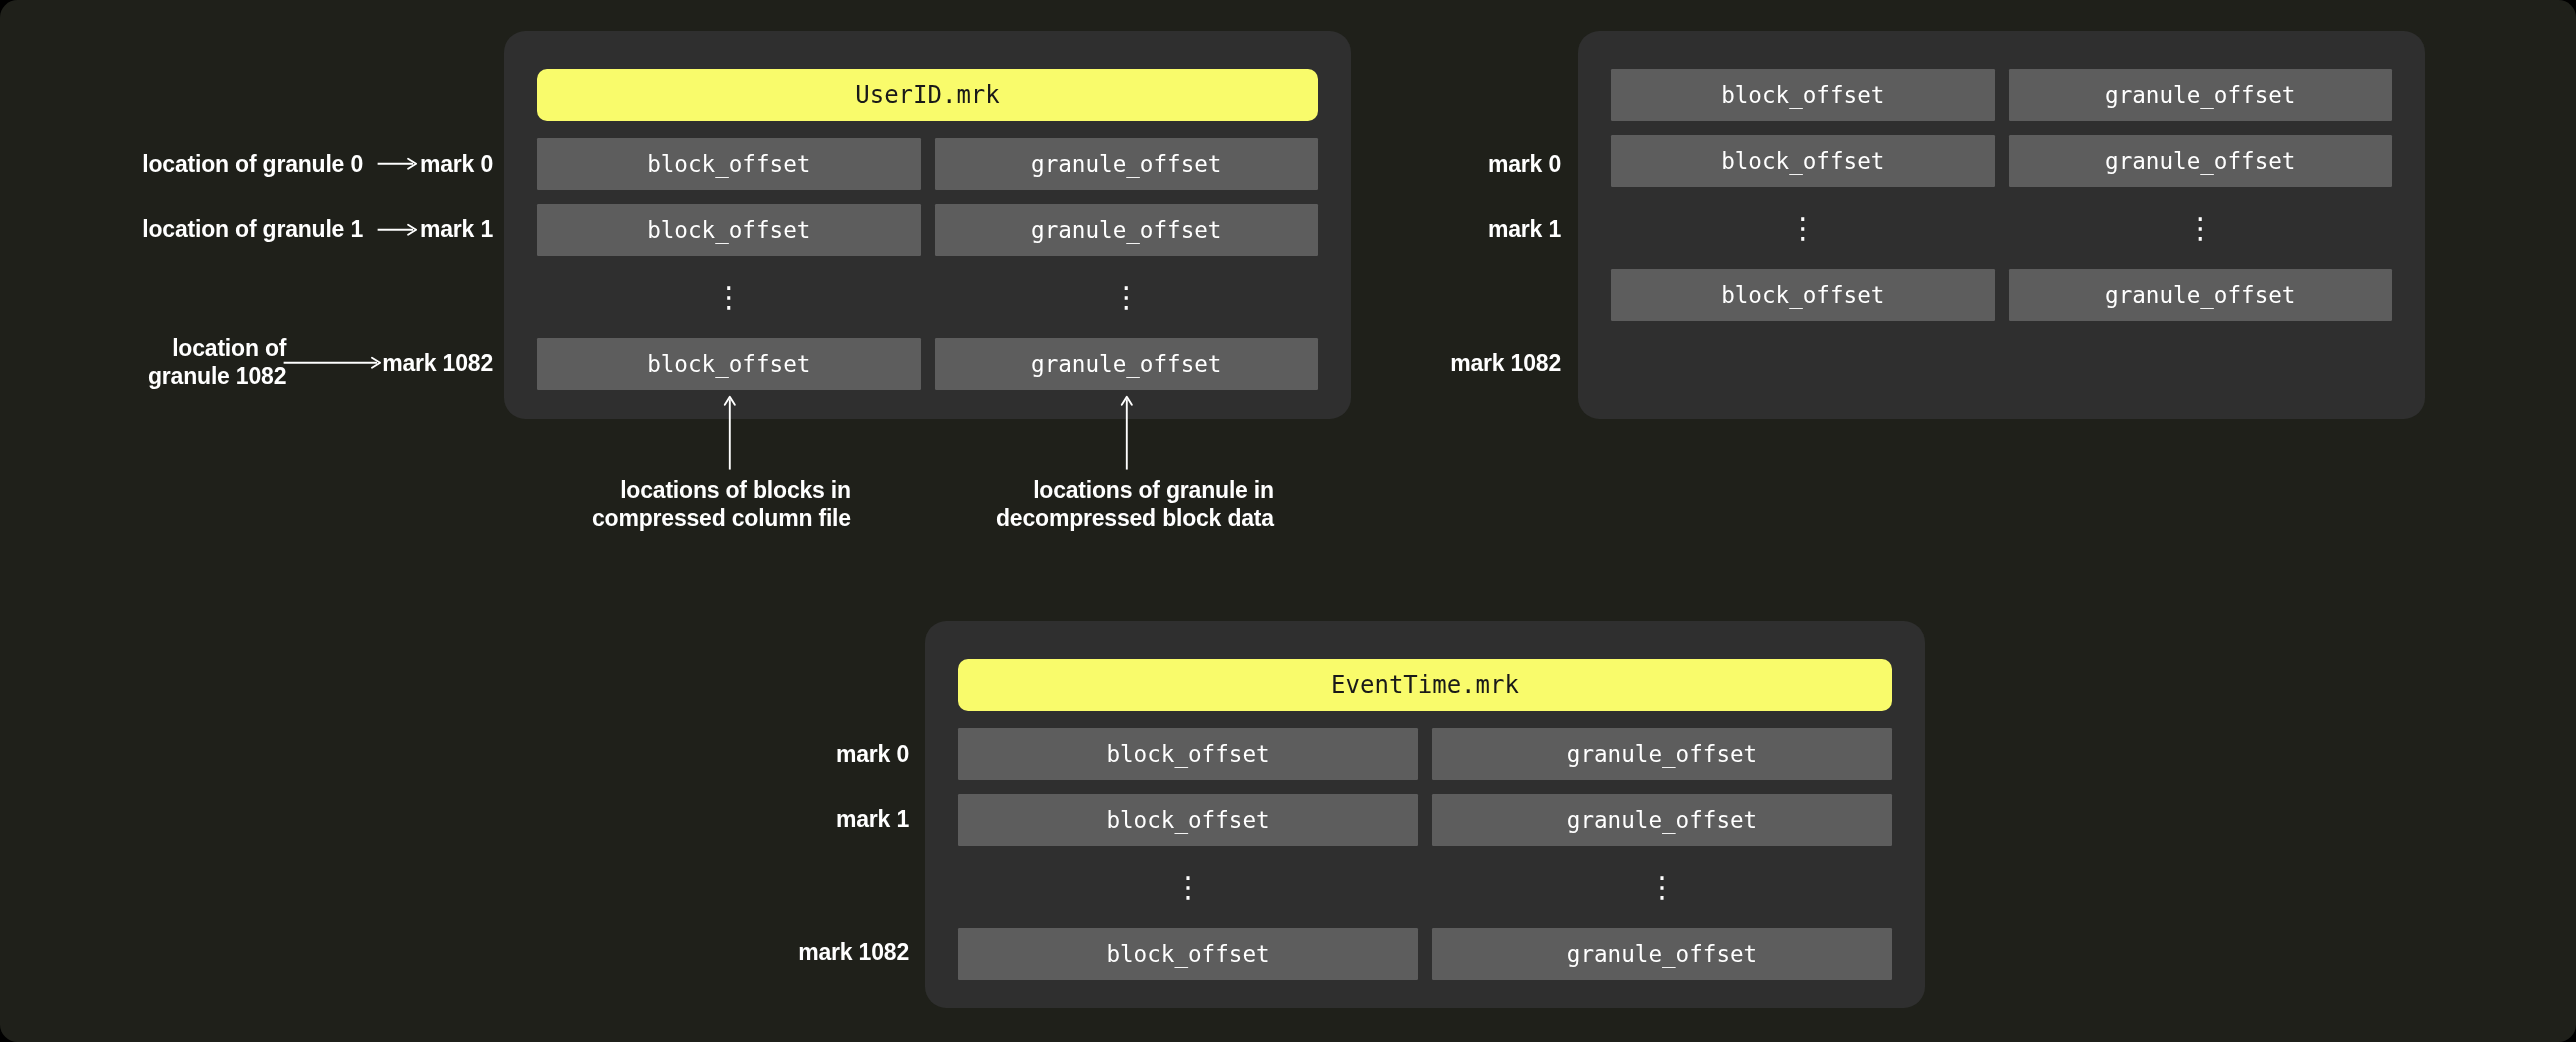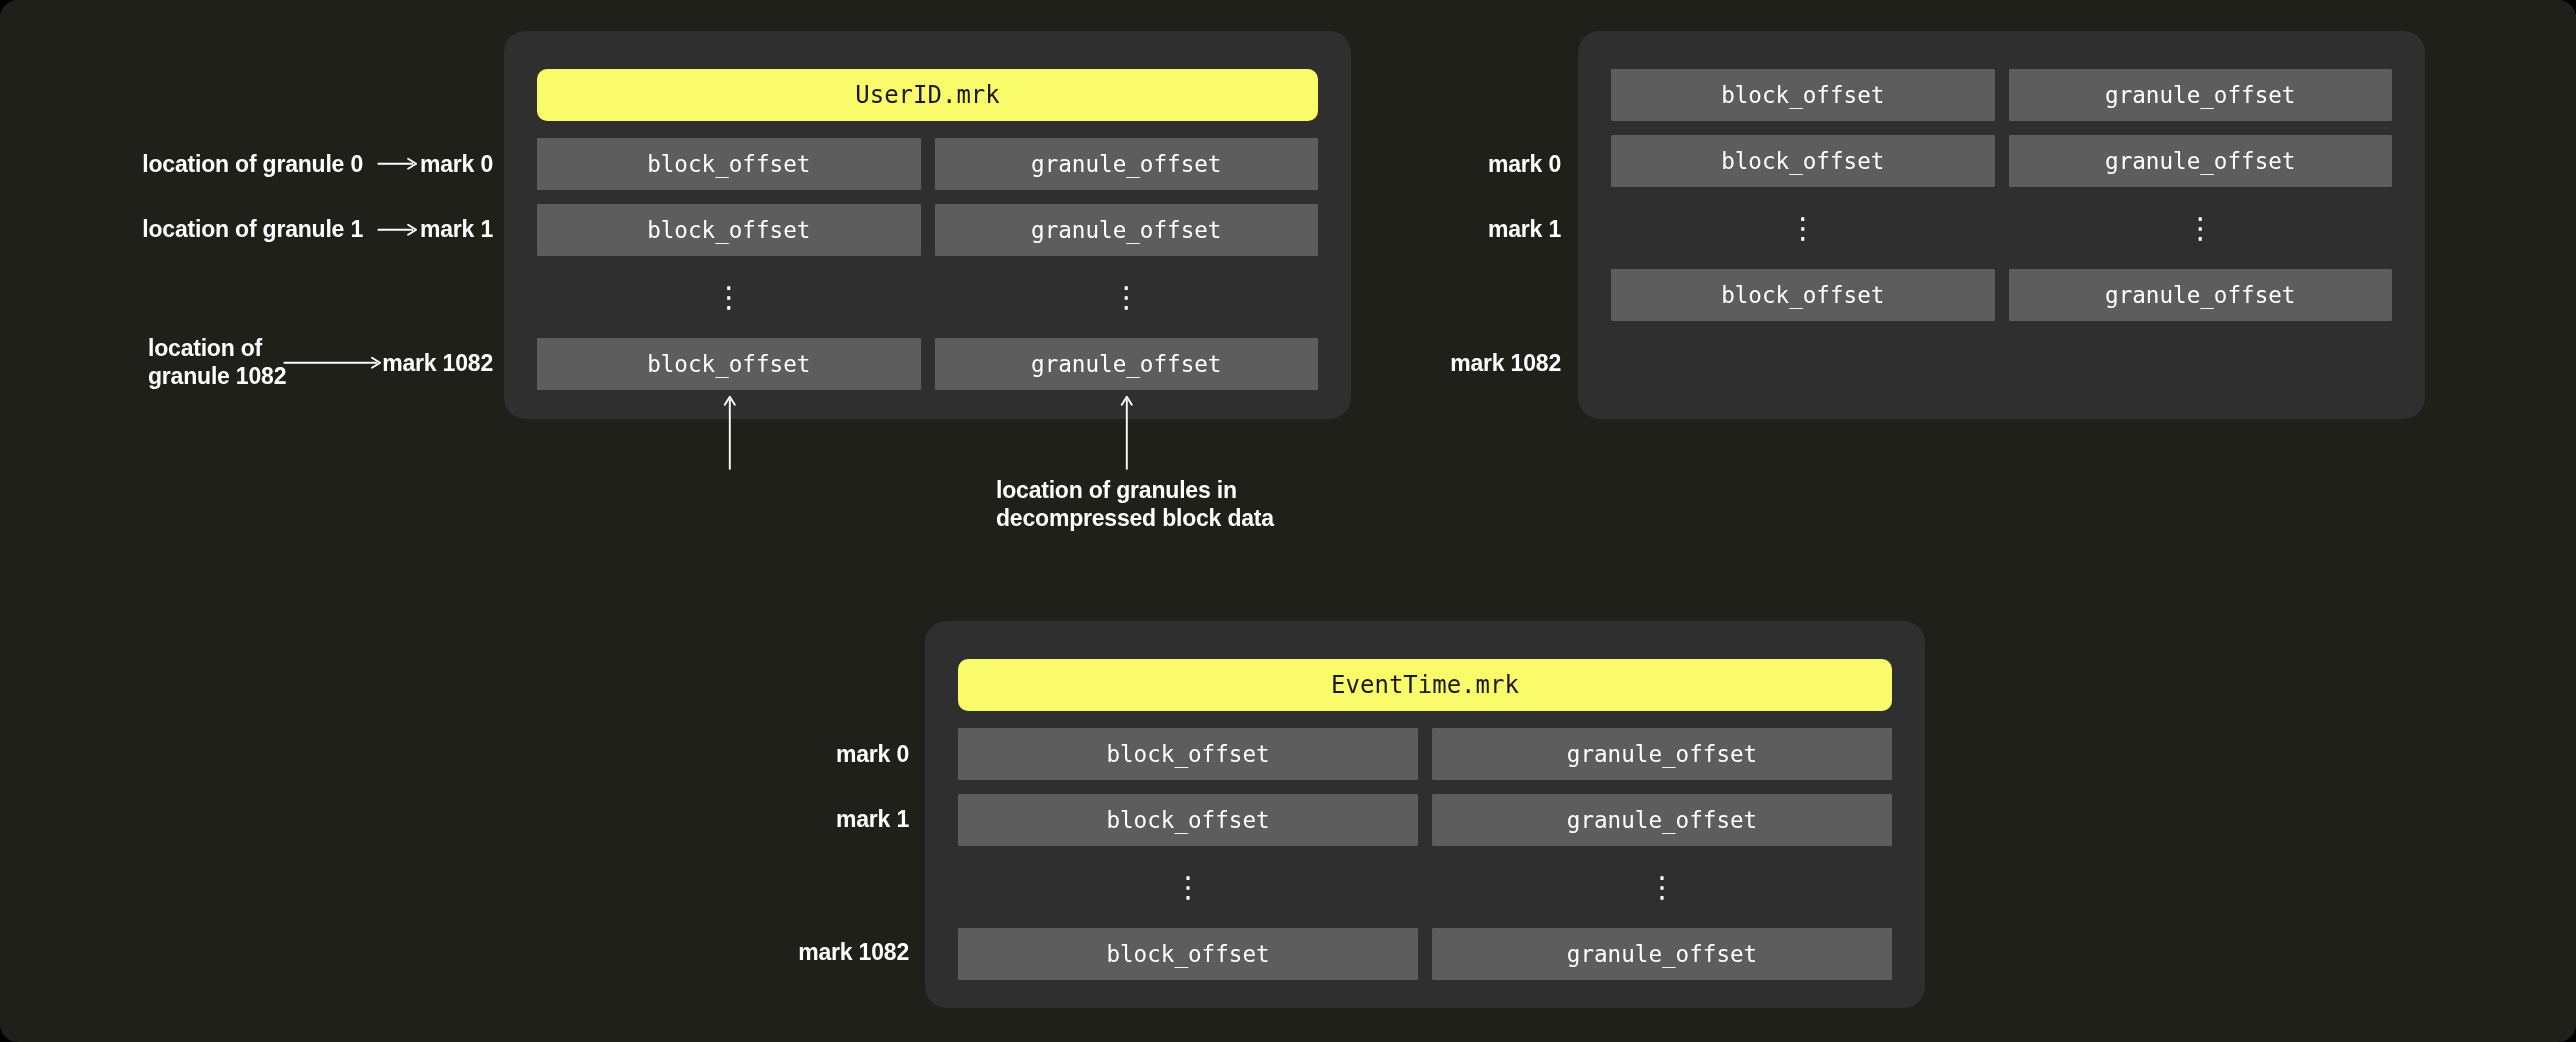--- a/index.html
+++ b/index.html
@@ -88,20 +88,21 @@
   }
   .lbl.right-align { text-align: right; }
   .two-line {
     position: absolute;
     color: #ffffff;
     font-size: 23px;
     font-weight: 700;
     letter-spacing: -0.2px;
     white-space: nowrap;
     line-height: 28px;
+    text-align: right;
   }
   .arrow { position: absolute; }
   .arrow svg { display: block; }
 </style>
 </head>
 <body>
 
 <div class="stage">
 
   <section class="panel" style="left:504px; top:31px; width:847px; height:388px;">
@@ -200,26 +201,30 @@
   <div class="lbl right-align" style="right:1667px; top:739px;">mark 0</div>
   <div class="lbl right-align" style="right:1667px; top:804px;">mark 1</div>
   <div class="lbl right-align" style="right:1667px; top:937px;">mark 1082</div>
 
   <div class="arrow" style="left:721px; top:394px;">
     <svg width="17.6" height="77" viewBox="0 0 28 122">
       <line x1="14" y1="120" x2="14" y2="8" stroke="#ffffff" stroke-width="3"></line>
       <path d="M6 17 L14 4 L22 17" fill="none" stroke="#ffffff" stroke-width="3" stroke-linecap="round" stroke-linejoin="round"></path>
     </svg>
   </div>
+  <div class="two-line" style="left:592px; top:476px;">
+    <div>locations of blocks in</div>
+    <div>compressed column file</div>
+  </div>
 
   <div class="arrow" style="left:1118px; top:394px;">
     <svg width="17.6" height="77" viewBox="0 0 28 122">
       <line x1="14" y1="120" x2="14" y2="8" stroke="#ffffff" stroke-width="3"></line>
       <path d="M6 17 L14 4 L22 17" fill="none" stroke="#ffffff" stroke-width="3" stroke-linecap="round" stroke-linejoin="round"></path>
     </svg>
   </div>
   <div class="two-line" style="left:996px; top:476px;">
-    <div>location of granules in</div>
+    <div>locations of granule in</div>
     <div>decompressed block data</div>
   </div>
 
 </div>
 
 
 </body></html>

